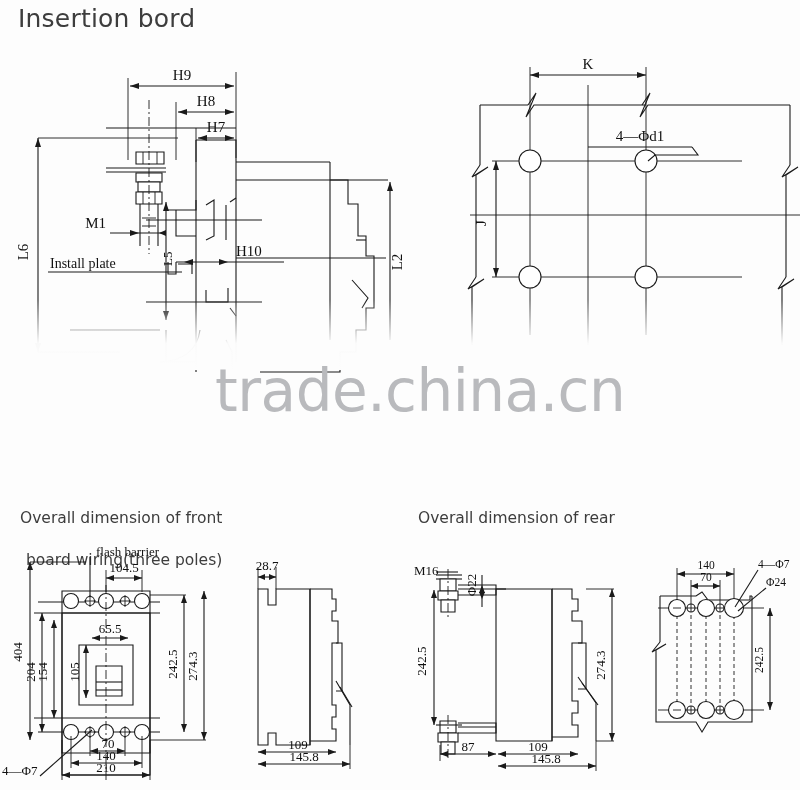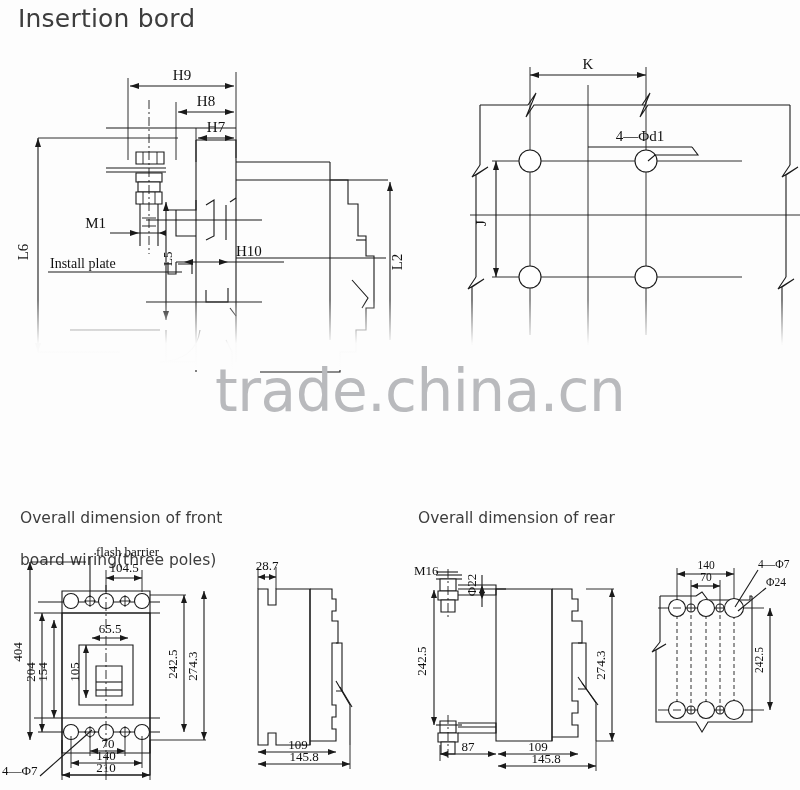--- a/index.html
+++ b/index.html
@@ -21,21 +21,21 @@
     font-family:"DejaVu Sans", sans-serif;
   }
 
   .section-heading{
     position:absolute;
     font-size:15.5px;line-height:21px;
     color:#3d3d3d;
     font-family:"DejaVu Sans", sans-serif;
     white-space:pre-line;
   }
-  #heading-front{left:20px;top:487px;}
+  #heading-front{left:20px;top:487px;text-align:right;}
   #heading-rear{left:418px;top:487px;}
 
   .watermark{
     position:absolute;left:215px;top:357px;
     font-size:58px;color:#b9babd;
     font-family:"DejaVu Sans", sans-serif;
     letter-spacing:-0.5px;
     user-select:none;
     pointer-events:none;
   }

